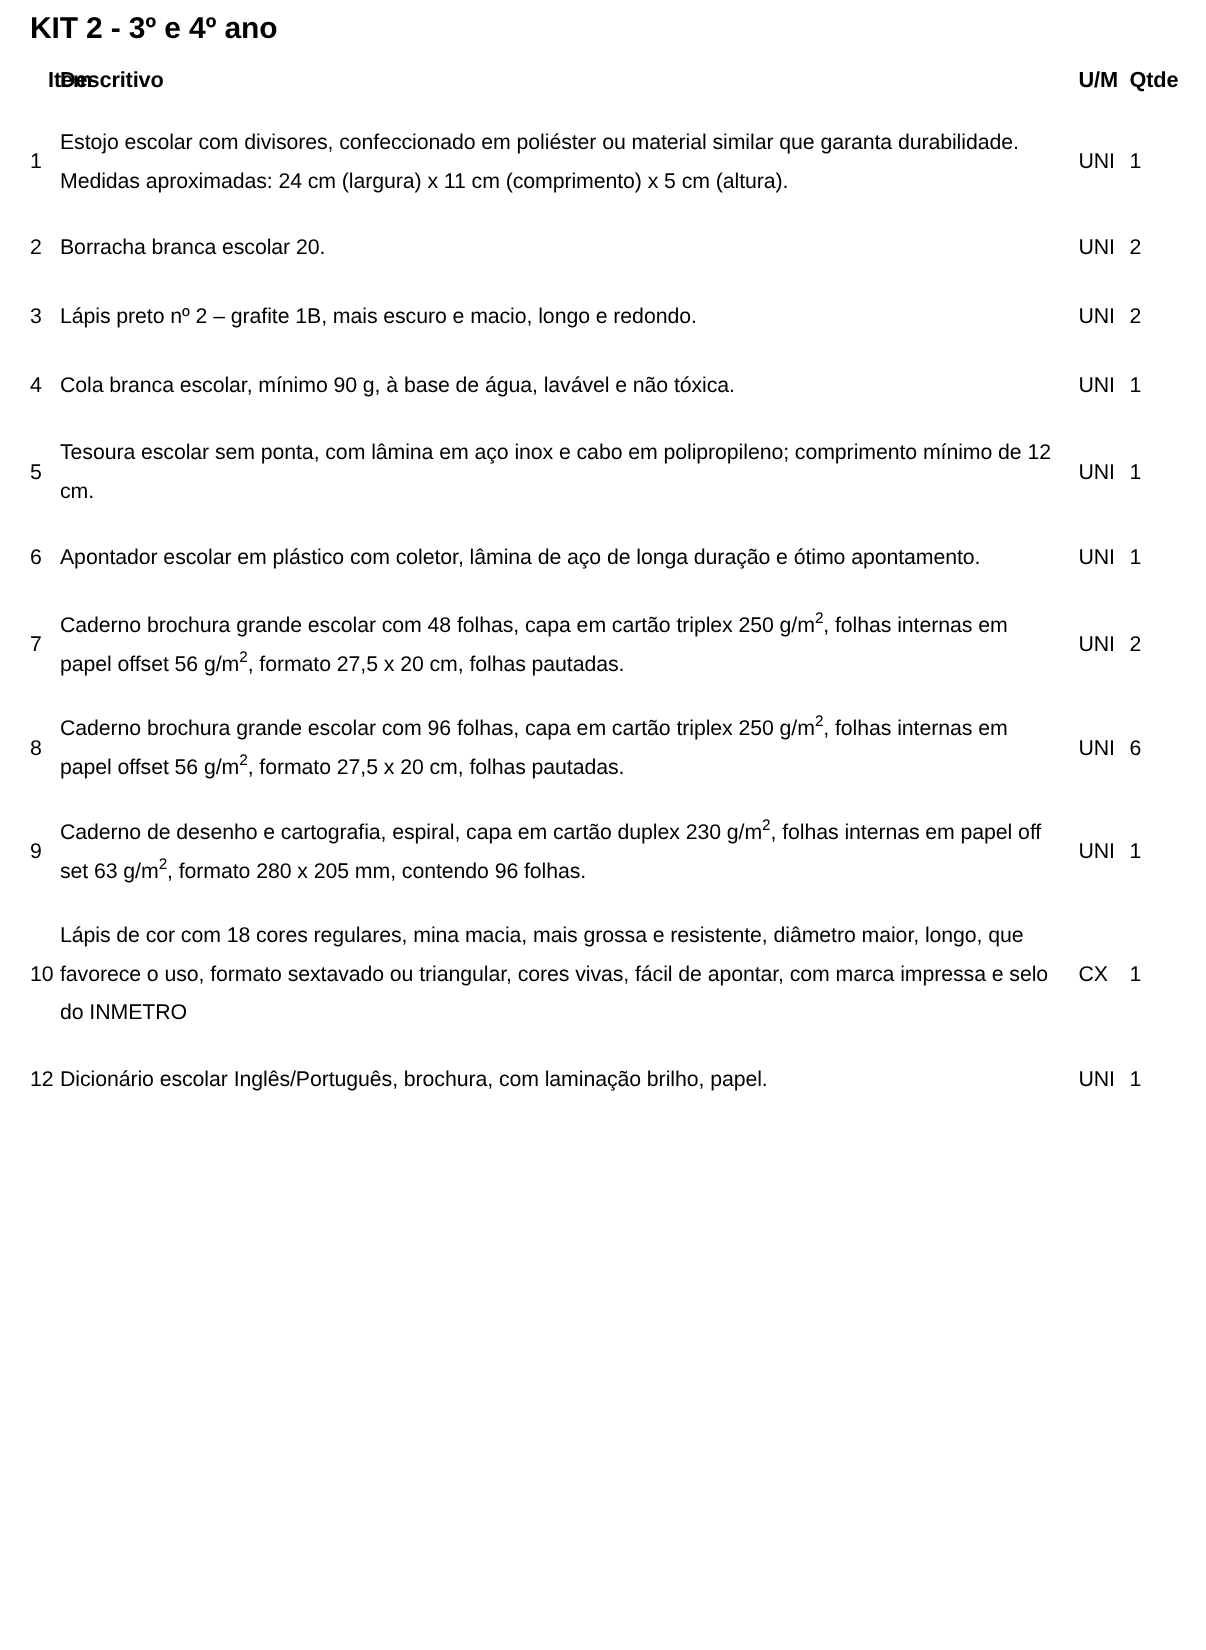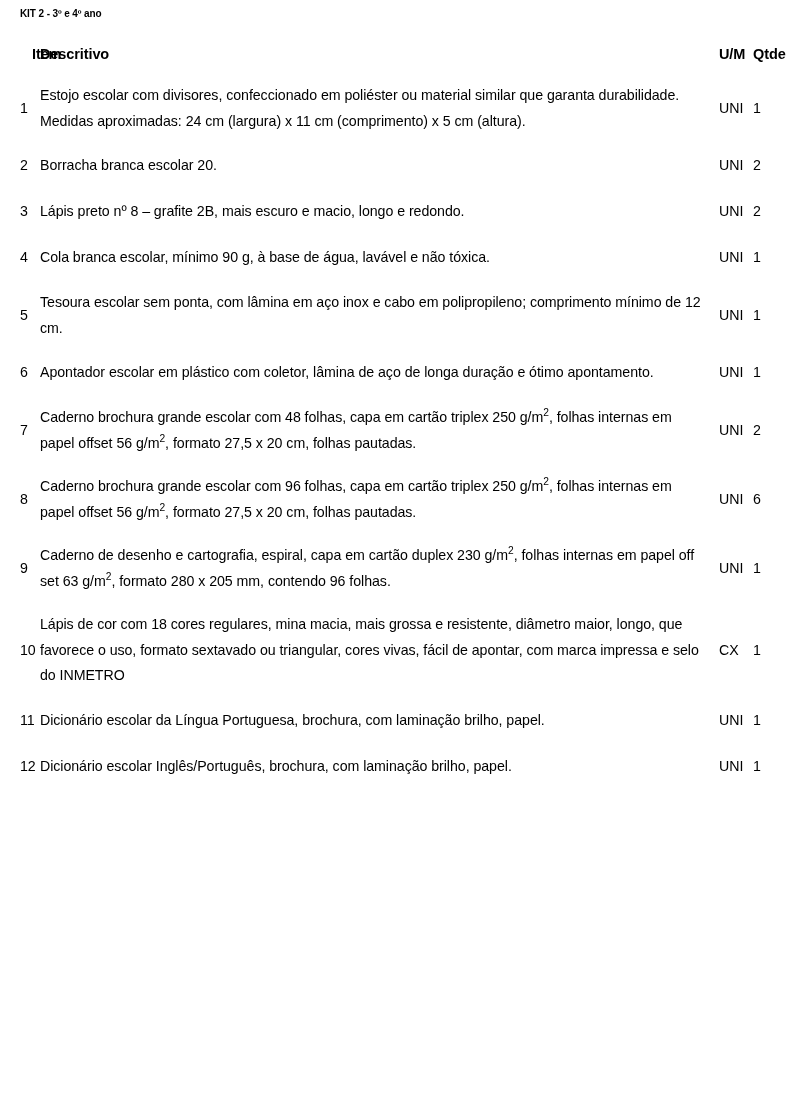--- a/index.html
+++ b/index.html
@@ -21,21 +21,21 @@
     width: 804px;
     height: 1100px;
     box-sizing: border-box;
     padding: 0;
   }
 
   .doc-title {
     position: absolute;
     left: 20px;
     top: 8px;
-    font-size: 10px;
+    font-size: 20px;
     font-weight: bold;
     letter-spacing: -0.1px;
     white-space: nowrap;
   }
 
   table.kit-table {
     position: absolute;
     left: 0px;
     top: 44px;
     width: 804px;
@@ -132,21 +132,21 @@
           <td class="c-qtd">1</td>
         </tr>
         <tr>
           <td class="c-item">2</td>
           <td class="c-desc">Borracha branca escolar 20.</td>
           <td class="c-um">UNI</td>
           <td class="c-qtd">2</td>
         </tr>
         <tr>
           <td class="c-item">3</td>
-          <td class="c-desc">Lápis preto nº 8 – grafite 2B, mais escuro e macio, longo e redondo.</td>
+          <td class="c-desc">Lápis preto nº 2 – grafite 1B, mais escuro e macio, longo e redondo.</td>
           <td class="c-um">UNI</td>
           <td class="c-qtd">2</td>
         </tr>
         <tr>
           <td class="c-item">4</td>
           <td class="c-desc">Cola branca escolar, mínimo 90 g, à base de água, lavável e não tóxica.</td>
           <td class="c-um">UNI</td>
           <td class="c-qtd">1</td>
         </tr>
         <tr>
@@ -179,26 +179,20 @@
           <td class="c-um">UNI</td>
           <td class="c-qtd">1</td>
         </tr>
         <tr>
           <td class="c-item">10</td>
           <td class="c-desc">Lápis de cor com 18 cores regulares, mina macia, mais grossa e resistente, diâmetro maior, longo, que favorece o uso, formato sextavado ou triangular, cores vivas, fácil de apontar, com marca impressa e selo do INMETRO</td>
           <td class="c-um">CX</td>
           <td class="c-qtd">1</td>
         </tr>
         <tr>
-          <td class="c-item">11</td>
-          <td class="c-desc">Dicionário escolar da Língua Portuguesa, brochura, com laminação brilho, papel.</td>
-          <td class="c-um">UNI</td>
-          <td class="c-qtd">1</td>
-        </tr>
-        <tr>
           <td class="c-item">12</td>
           <td class="c-desc">Dicionário escolar Inglês/Português, brochura, com laminação brilho, papel.</td>
           <td class="c-um">UNI</td>
           <td class="c-qtd">1</td>
         </tr>
       </tbody>
   </table>
 
 </div>
 

